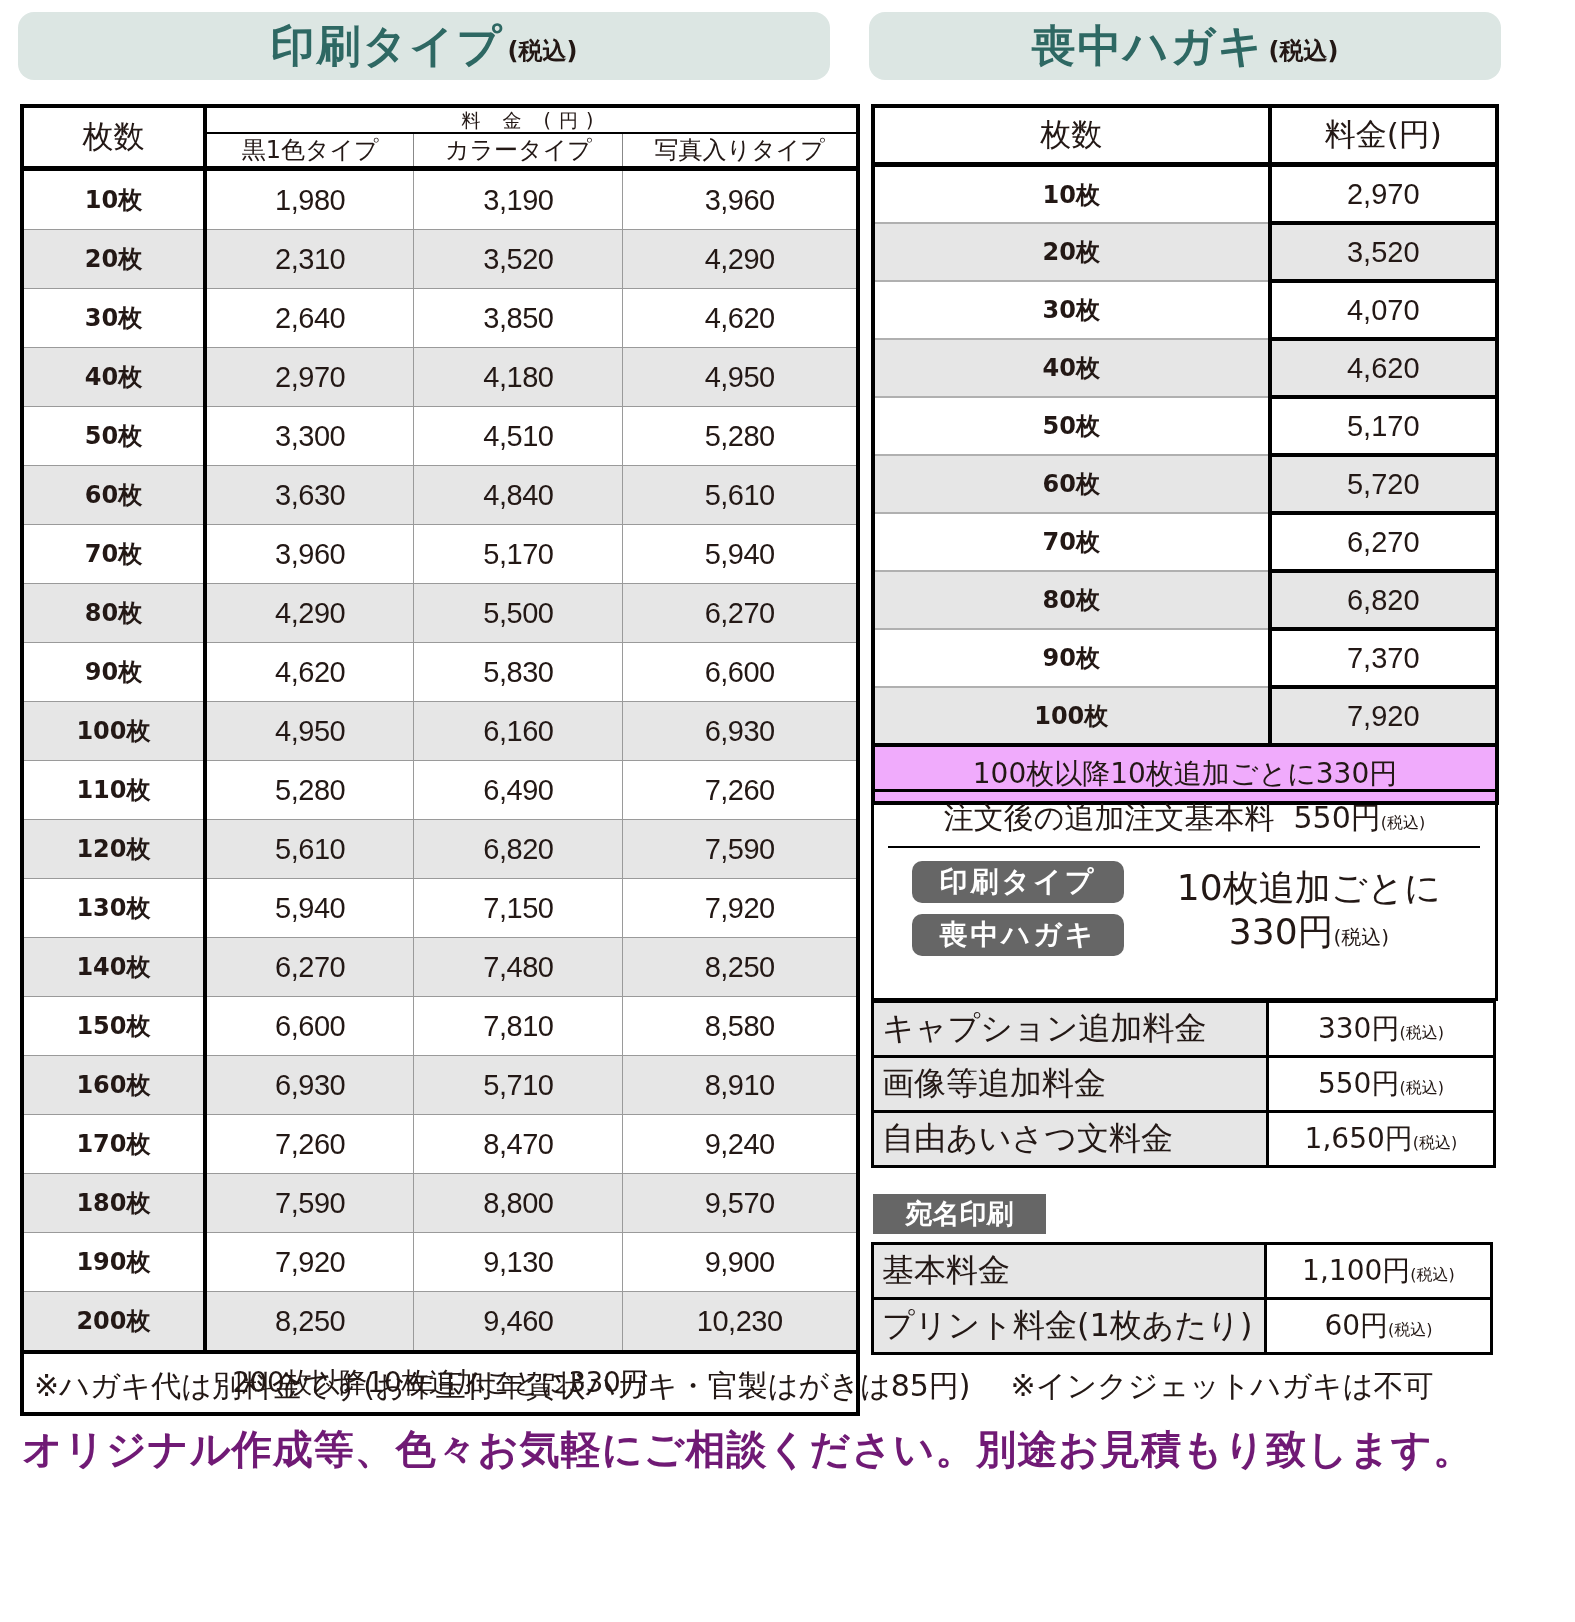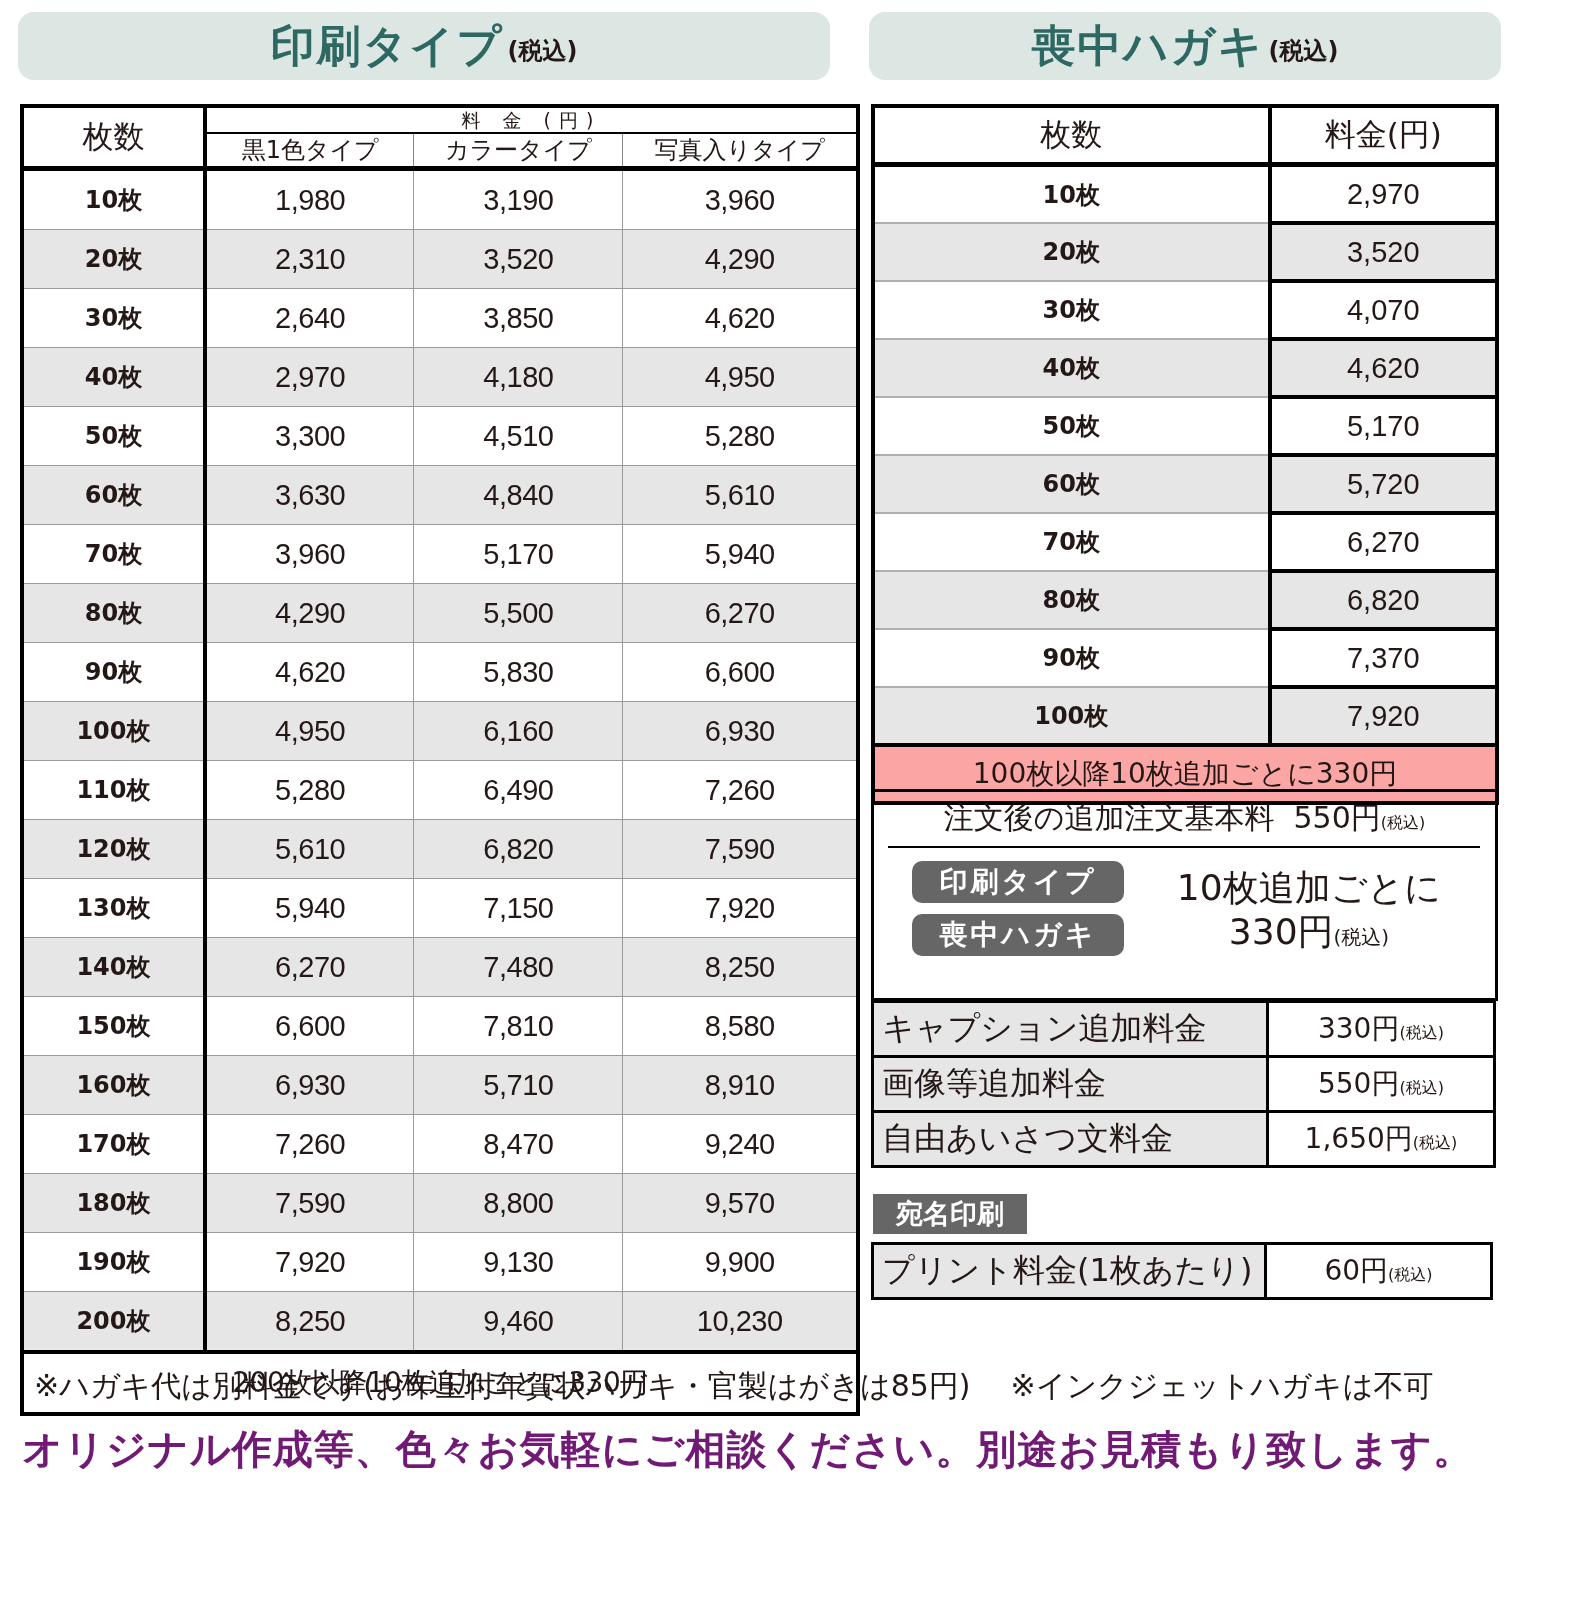--- a/index.html
+++ b/index.html
@@ -27,41 +27,41 @@
   #print-table tr.footer td { background:#fff; height:58px; font-family:"DejaVu Sans", sans-serif; font-size:28px; border-top:4px solid #000; border-bottom:none; font-weight:normal; }
 
   
   #mochu-table { position:absolute; left:871px; top:104px; width:628px; border:4px solid #000; }
   #mochu-table th { font-weight:normal; font-size:31px; height:54px; border-bottom:5px solid #000; }
   #mochu-table th.c1 { border-right:4px solid #000; }
   #mochu-table td { height:54px; font-size:29px; }
   #mochu-table td.cnt { font-weight:bold; font-size:24px; border-right:4px solid #000; border-bottom:2px solid #b0b0b0; }
   #mochu-table td.val { font-family:"Liberation Sans", sans-serif; border-bottom:4px solid #000; }
   #mochu-table tr.alt td { background:#e6e6e6; }
-  #mochu-table tr.footer td { background:#fca5a5; height:54px; font-size:28px; border-top:4px solid #000; border-bottom:none; border-right:none; font-weight:normal; }
+  #mochu-table tr.footer td { background:#f0abfc; height:54px; font-size:28px; border-top:4px solid #000; border-bottom:none; border-right:none; font-weight:normal; }
 
   
   #addl-box { left:871px; top:789px; width:627px; height:212px; border:3px solid #000; }
   #addl-title { left:0; top:6px; width:100%; text-align:center; font-size:30px; }
   #addl-title .tax, .tax { font-size:16px; }
   #addl-rule { left:14px; top:54px; width:592px; height:0; border-top:2px solid #000; }
   .pill { background:#666; color:#fff; font-weight:bold; font-size:28px; border-radius:10px; display:flex; align-items:center; justify-content:center; letter-spacing:3px; }
   #pill-print { left:38px; top:69px; width:212px; height:42px; }
   #pill-mochu { left:38px; top:122px; width:212px; height:42px; }
   #addl-line1 { left:270px; top:72px; width:330px; text-align:center; font-size:36px; }
   #addl-line2 { left:270px; top:116px; width:330px; text-align:center; font-size:36px; }
 
   
   #opt-table { position:absolute; left:871px; top:1000px; width:625px; border:3px solid #000; }
   #opt-table td { height:52px; font-size:32px; border-bottom:3px solid #000;margin-left:48px; }
   #opt-table tr:last-child td { border-bottom:none; }
   #opt-table td.lbl { background:#e6e6e6; text-align:left; padding-left:8px; border-right:3px solid #000; }
   #opt-table td.val { background:#fff; font-size:28px; }
 
-  #atena-badge { left:873px; top:1194px; width:154px; height:40px; background:#666; color:#fff; font-weight:bold; font-size:27px; display:flex; align-items:center; justify-content:center; }
+  #atena-badge { left:873px; top:1194px; width:173px; height:40px; background:#666; color:#fff; font-weight:bold; font-size:27px; display:flex; align-items:center; justify-content:center; }
   #atena-table { position:absolute; left:871px; top:1242px; width:622px; border:3px solid #000; }
   #atena-table td { height:52px; font-size:32px; border-bottom:3px solid #000; }
   #atena-table tr:last-child td { border-bottom:none; }
   #atena-table td.lbl { background:#e6e6e6; text-align:left; padding-left:8px; border-right:3px solid #000; }
   #atena-table td.val { background:#fff; font-size:28px; }
 
   #note { left:34px; top:1366px; width:1520px; font-size:30px; white-space:nowrap; }
   #note .gap { display:inline-block; width:40px; }
   #cta { left:22px; top:1422px; width:1540px; font-size:40px; font-weight:bold; color:#701a75; white-space:nowrap; letter-spacing:1px; }
 </style>
@@ -316,20 +316,24 @@
 </table>
 
 <div id="atena-badge" class="abs">宛名印刷</div>
 <table id="atena-table">
   <colgroup>
       <col style="width:391px">
       <col style="width:225px">
     </colgroup>
   <tbody id="atena-body">
       <tr>
+        <td class="lbl">基本料金</td>
+        <td class="val"><span>1,100円</span><span class="tax">(税込)</span></td>
+      </tr>
+      <tr>
         <td class="lbl">プリント料金(1枚あたり)</td>
         <td class="val"><span>60円</span><span class="tax">(税込)</span></td>
       </tr>
     </tbody>
 </table>
 
 <div id="note" class="abs">
   <span>※ハガキ代は別料金です(お年玉付年賀状ハガキ・官製はがきは85円)</span><span class="gap"></span><span>※インクジェットハガキは不可</span>
 </div>
 

